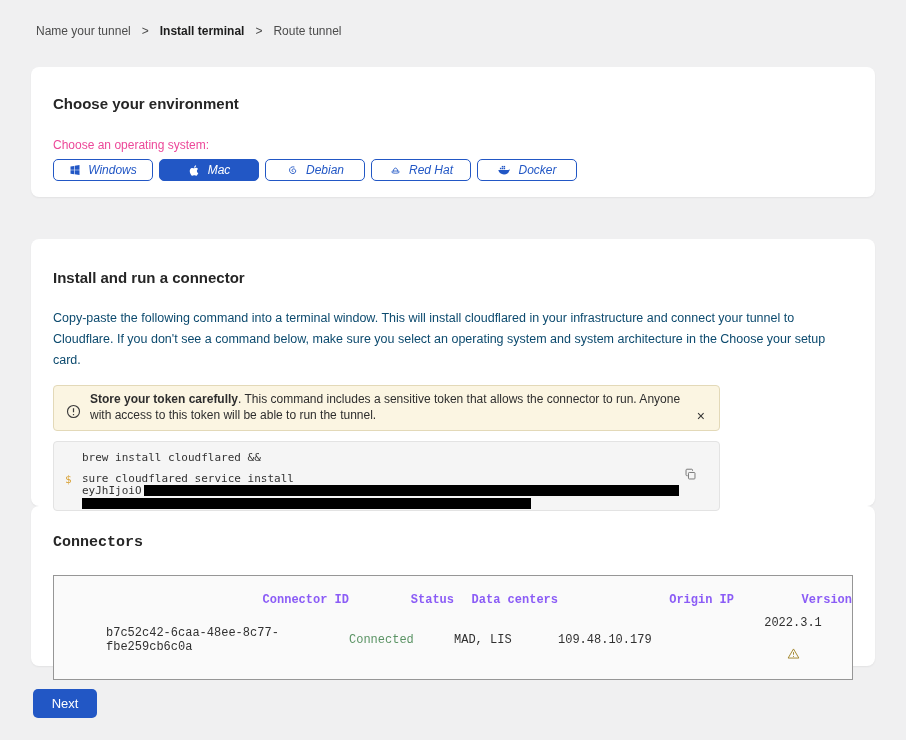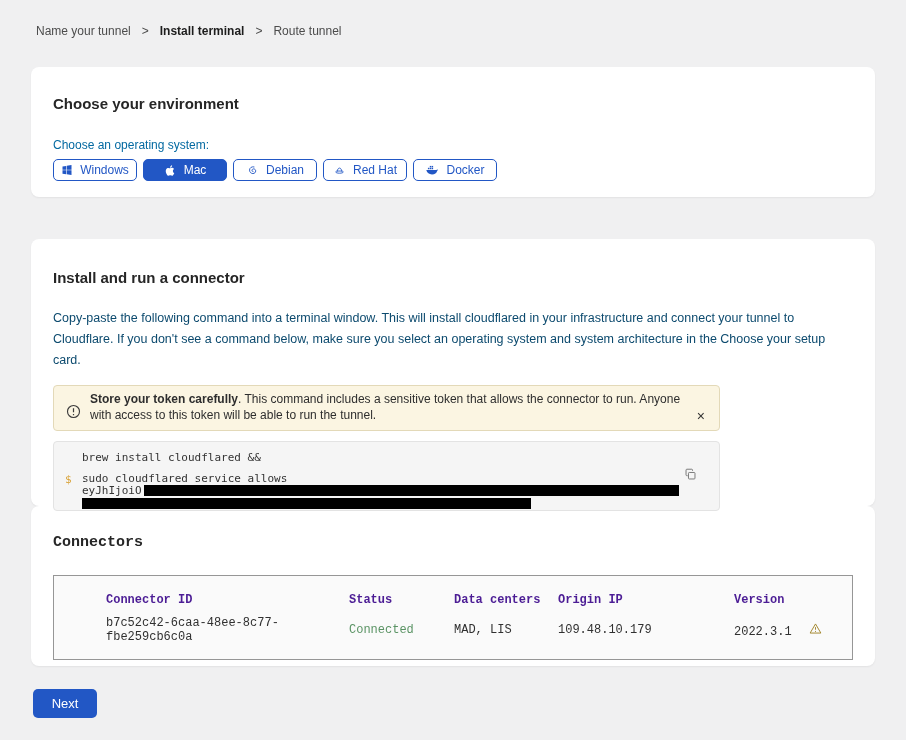--- a/index.html
+++ b/index.html
@@ -34,27 +34,27 @@
     background:#fff;
     border-radius:8px;
     box-shadow:0 1px 2px rgba(0,0,0,0.06);
     padding:28px 22px 20px 22px;
   }
   .card h2{font-size:15px;font-weight:bold;color:#262626;}
   .card-env{margin-top:29px;height:130px;}
   .card-install{margin-top:42px;height:267px;padding-top:30px;}
   .card-connectors{height:160px;font-family:Liberation Mono, monospace;}
   
-  .os-label{margin-top:26px;font-size:12px;color:#0369a1;}
+  .os-label{margin-top:26px;font-size:12px;color:#ec4899;}
   .os-buttons{margin-top:7px;display:flex;gap:6px;}
   .os-btn{
-    width:84px;height:22px;
+    width:100px;height:22px;
     display:flex;align-items:center;justify-content:center;gap:7px;
     background:#fff;border:1px solid var(--accent-blue);border-radius:5px;
-    color:var(--accent-blue);font-size:12px;font-family:inherit;cursor:pointer;
+    color:var(--accent-blue);font-size:12px;font-family:inherit;cursor:pointer;font-style:italic;
   }
   .os-btn.selected{background:var(--accent-blue);color:#fff;}
   .os-icon{display:flex;align-items:center;}
   
   .desc{margin-top:22px;font-size:12.5px;line-height:21px;color:#0c4a6e;max-width:800px;}
   .warning-banner{
     margin-top:14px;width:667px;height:46px;
     background:var(--warning-bg);border:1px solid var(--warning-border);border-radius:4px;
     display:flex;align-items:flex-end;padding:7px 12px;gap:9px;
   }
@@ -83,24 +83,24 @@
   }
   
   .table{
     margin-top:24px;width:800px;
     border:1px solid var(--table-border);background:var(--table-bg);
   }
   .t-head,.t-row{
     display:grid;grid-template-columns:243px 105px 104px 176px 1fr;
     padding-left:52px;font-size:12px;align-items:center;
   }
-  .t-head{padding-top:17px;font-weight:bold;color:#4c1d95;}
+  .t-head{padding-top:17px;font-weight:bold;color:#8b5cf6;text-align:right;}
   .t-row{padding-top:9px;padding-bottom:15px;color:#303030;}
   .status-connected{color:var(--status-green);}
-  .version-cell{display:flex;align-items:flex-end;gap:17px;}
+  .version-cell{display:flex;align-items:center;gap:17px;flex-direction:column;}
   
   .next-btn{
     margin:23px 0 0 2px;width:64px;height:29px;
     background:var(--accent-blue);color:#fff;border:none;border-radius:5px;
     font-size:13px;font-family:inherit;cursor:pointer;
   }
 </style>
 </head>
 <body>
 
@@ -188,21 +188,21 @@
       </span>
       <span class="warning-text">
         <span class="b">Store your token carefully</span><span>. This command includes a sensitive token that allows the connector to run. Anyone with access to this token will be able to run the tunnel.</span>
       </span>
       <button class="warning-close">×</button>
     </div>
 
     <div class="code-block">
       <span class="code-prompt">$</span>
       <div class="code-line code-line1">brew install cloudflared &amp;&amp;</div>
-      <div class="code-line">sudo cloudflared service allows</div>
+      <div class="code-line">sure cloudflared service install</div>
       <div class="code-line token-line">
         <span>eyJhIjoiO</span>
         <span class="redaction-bar bar1"></span>
       </div>
       <span class="redaction-bar bar2"></span>
       <button class="copy-btn">
         <svg viewBox="0 0 16 16" width="13" height="13" fill="none" stroke="#787878" stroke-width="1.2">
             <rect x="5.5" y="5.5" width="8" height="8" rx="1"></rect>
             <path d="M10.5 3.5v-1c0-.6-.4-1-1-1h-6c-.6 0-1 .4-1 1v6c0 .6.4 1 1 1h1"></path>
           </svg>

